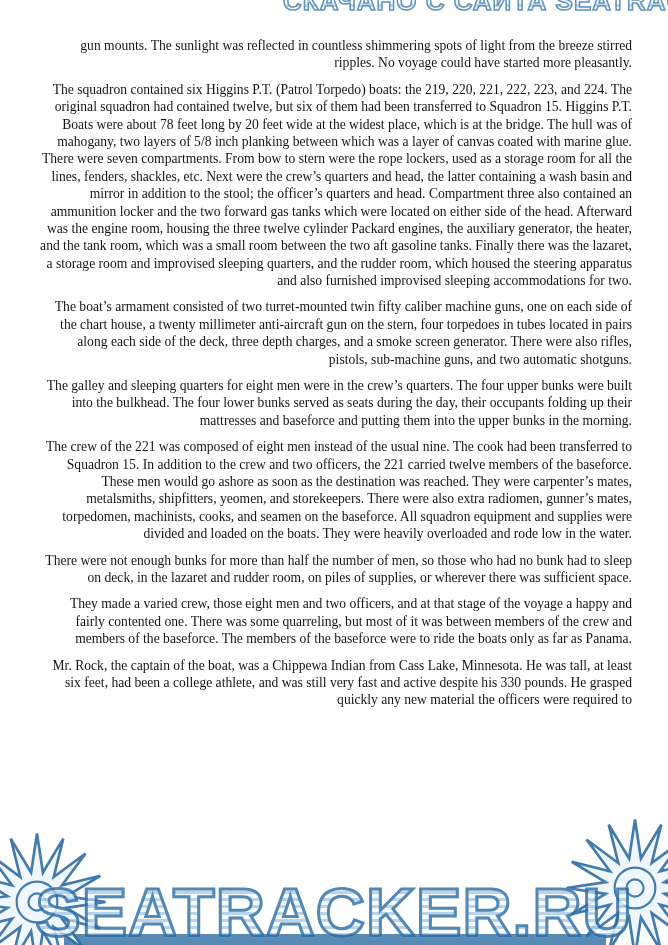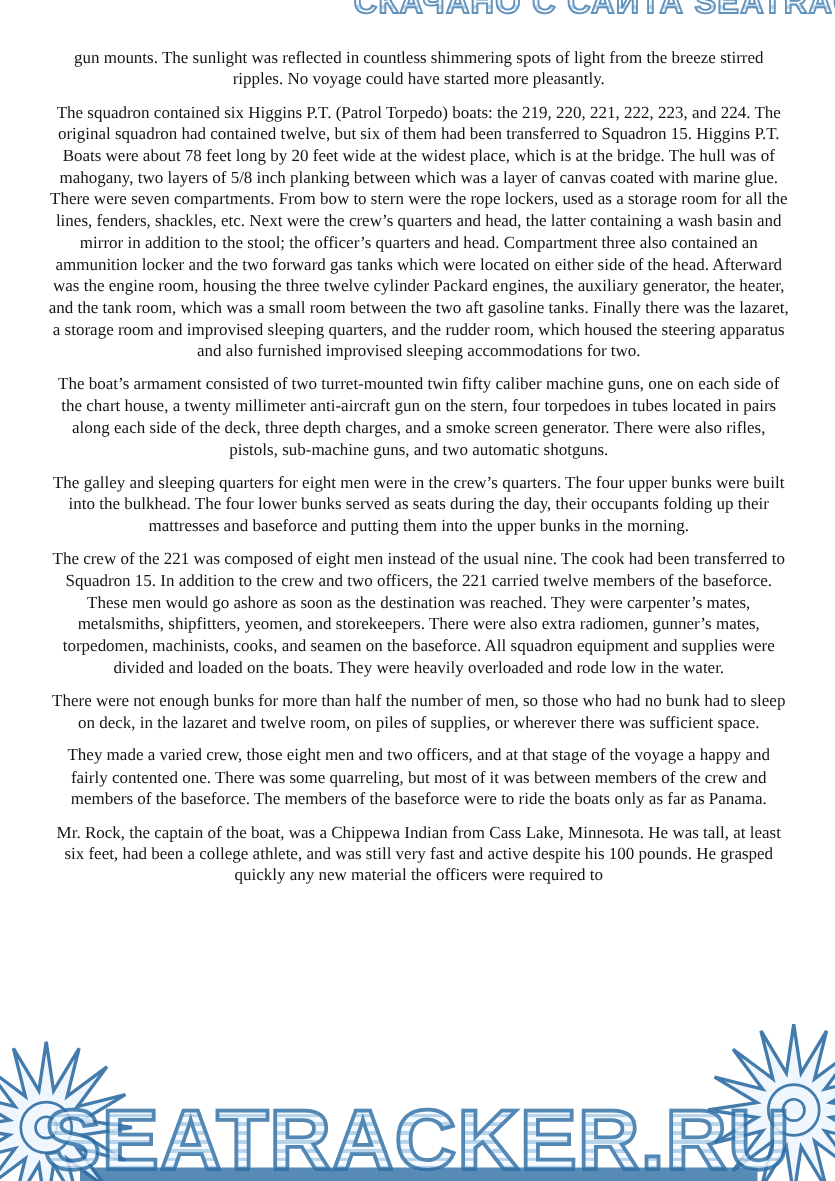--- a/index.html
+++ b/index.html
@@ -16,21 +16,21 @@
     font-family: "Liberation Serif", serif;
   }
   .content {
     position: absolute;
     top: 37px;
     left: 38px;
     width: 594px;
     color: #141414;
     font-size: 13.6px;
     line-height: 1.28;
-    text-align: center;
+    text-align: right;
   }
   .content p {
     margin: 0 0 9px 0;
   }
   
   .wm-text {
     position: absolute;
     white-space: nowrap;
     font-family: "Liberation Sans", sans-serif;
     font-weight: bold;
@@ -100,23 +100,23 @@
 <body>
 
 <div class="page">
 
   <div class="content">
     <p>gun mounts. The sunlight was reflected in countless shimmering spots of light from the breeze stirred ripples. No voyage could have started more pleasantly.</p>
     <p>The squadron contained six Higgins P.T. (Patrol Torpedo) boats: the 219, 220, 221, 222, 223, and 224. The original squadron had contained twelve, but six of them had been transferred to Squadron 15. Higgins P.T. Boats were about 78 feet long by 20 feet wide at the widest place, which is at the bridge. The hull was of mahogany, two layers of 5/8 inch planking between which was a layer of canvas coated with marine glue. There were seven compartments. From bow to stern were the rope lockers, used as a storage room for all the lines, fenders, shackles, etc. Next were the crew’s quarters and head, the latter containing a wash basin and mirror in addition to the stool; the officer’s quarters and head. Compartment three also contained an ammunition locker and the two forward gas tanks which were located on either side of the head. Afterward was the engine room, housing the three twelve cylinder Packard engines, the auxiliary generator, the heater, and the tank room, which was a small room between the two aft gasoline tanks. Finally there was the lazaret, a storage room and improvised sleeping quarters, and the rudder room, which housed the steering apparatus and also furnished improvised sleeping accommodations for two.</p>
     <p>The boat’s armament consisted of two turret-mounted twin fifty caliber machine guns, one on each side of the chart house, a twenty millimeter anti-aircraft gun on the stern, four torpedoes in tubes located in pairs along each side of the deck, three depth charges, and a smoke screen generator. There were also rifles, pistols, sub-machine guns, and two automatic shotguns.</p>
     <p>The galley and sleeping quarters for eight men were in the crew’s quarters. The four upper bunks were built into the bulkhead. The four lower bunks served as seats during the day, their occupants folding up their mattresses and baseforce and putting them into the upper bunks in the morning.</p>
     <p>The crew of the 221 was composed of eight men instead of the usual nine. The cook had been transferred to Squadron 15. In addition to the crew and two officers, the 221 carried twelve members of the baseforce. These men would go ashore as soon as the destination was reached. They were carpenter’s mates, metalsmiths, shipfitters, yeomen, and storekeepers. There were also extra radiomen, gunner’s mates, torpedomen, machinists, cooks, and seamen on the baseforce. All squadron equipment and supplies were divided and loaded on the boats. They were heavily overloaded and rode low in the water.</p>
-    <p>There were not enough bunks for more than half the number of men, so those who had no bunk had to sleep on deck, in the lazaret and twelve room, on piles of supplies, or wherever there was sufficient space.</p>
+    <p>There were not enough bunks for more than half the number of men, so those who had no bunk had to sleep on deck, in the lazaret and rudder room, on piles of supplies, or wherever there was sufficient space.</p>
     <p>They made a varied crew, those eight men and two officers, and at that stage of the voyage a happy and fairly contented one. There was some quarreling, but most of it was between members of the crew and members of the baseforce. The members of the baseforce were to ride the boats only as far as Panama.</p>
-    <p>Mr. Rock, the captain of the boat, was a Chippewa Indian from Cass Lake, Minnesota. He was tall, at least six feet, had been a college athlete, and was still very fast and active despite his 100 pounds. He grasped quickly any new material the officers were required to</p>
+    <p>Mr. Rock, the captain of the boat, was a Chippewa Indian from Cass Lake, Minnesota. He was tall, at least six feet, had been a college athlete, and was still very fast and active despite his 330 pounds. He grasped quickly any new material the officers were required to</p>
   </div>
 
   <div class="wm-text wm-top">СКАЧАНО С САЙТА SEATRACKER.RU</div>
 
   <div class="wm-bar"></div>
 
   <svg class="star star-left" viewBox="0 0 140 140">
     <polygon points="134.0,70.0 97.5,75.5 129.1,94.5 93.3,85.6 115.3,115.3 85.6,93.3 94.5,129.1 75.5,97.5 70.0,134.0 64.5,97.5 45.5,129.1 54.4,93.3 24.7,115.3 46.7,85.6 10.9,94.5 42.5,75.5 6.0,70.0 42.5,64.5 10.9,45.5 46.7,54.4 24.7,24.7 54.4,46.7 45.5,10.9 64.5,42.5 70.0,6.0 75.5,42.5 94.5,10.9 85.6,46.7 115.3,24.7 93.3,54.4 129.1,45.5 97.5,64.5"></polygon>
     <circle cx="70" cy="70" r="19"></circle>
     <circle cx="70" cy="70" r="8"></circle>

